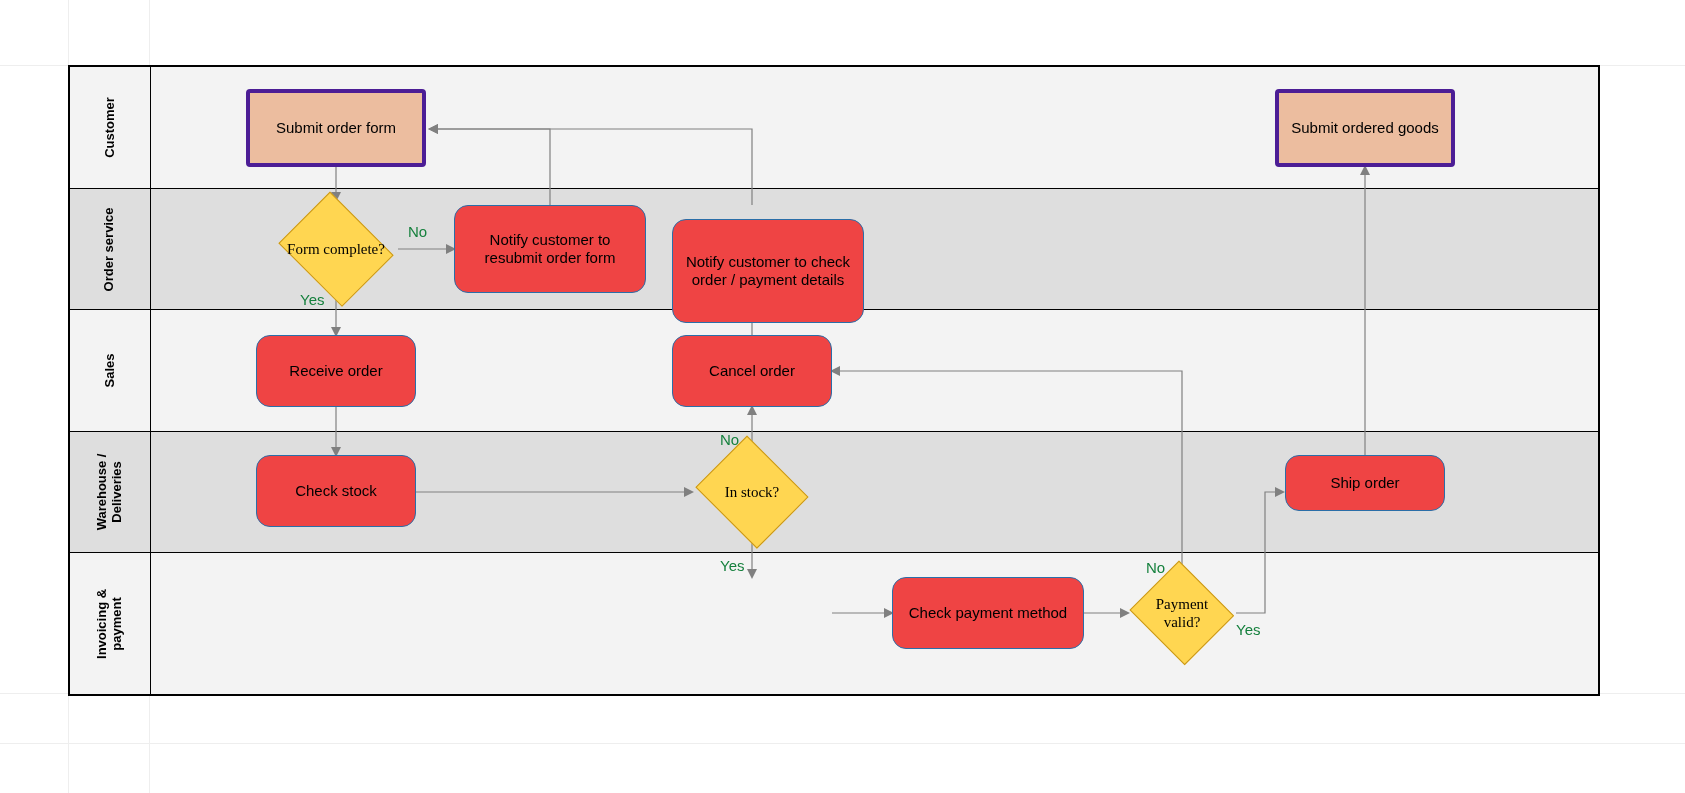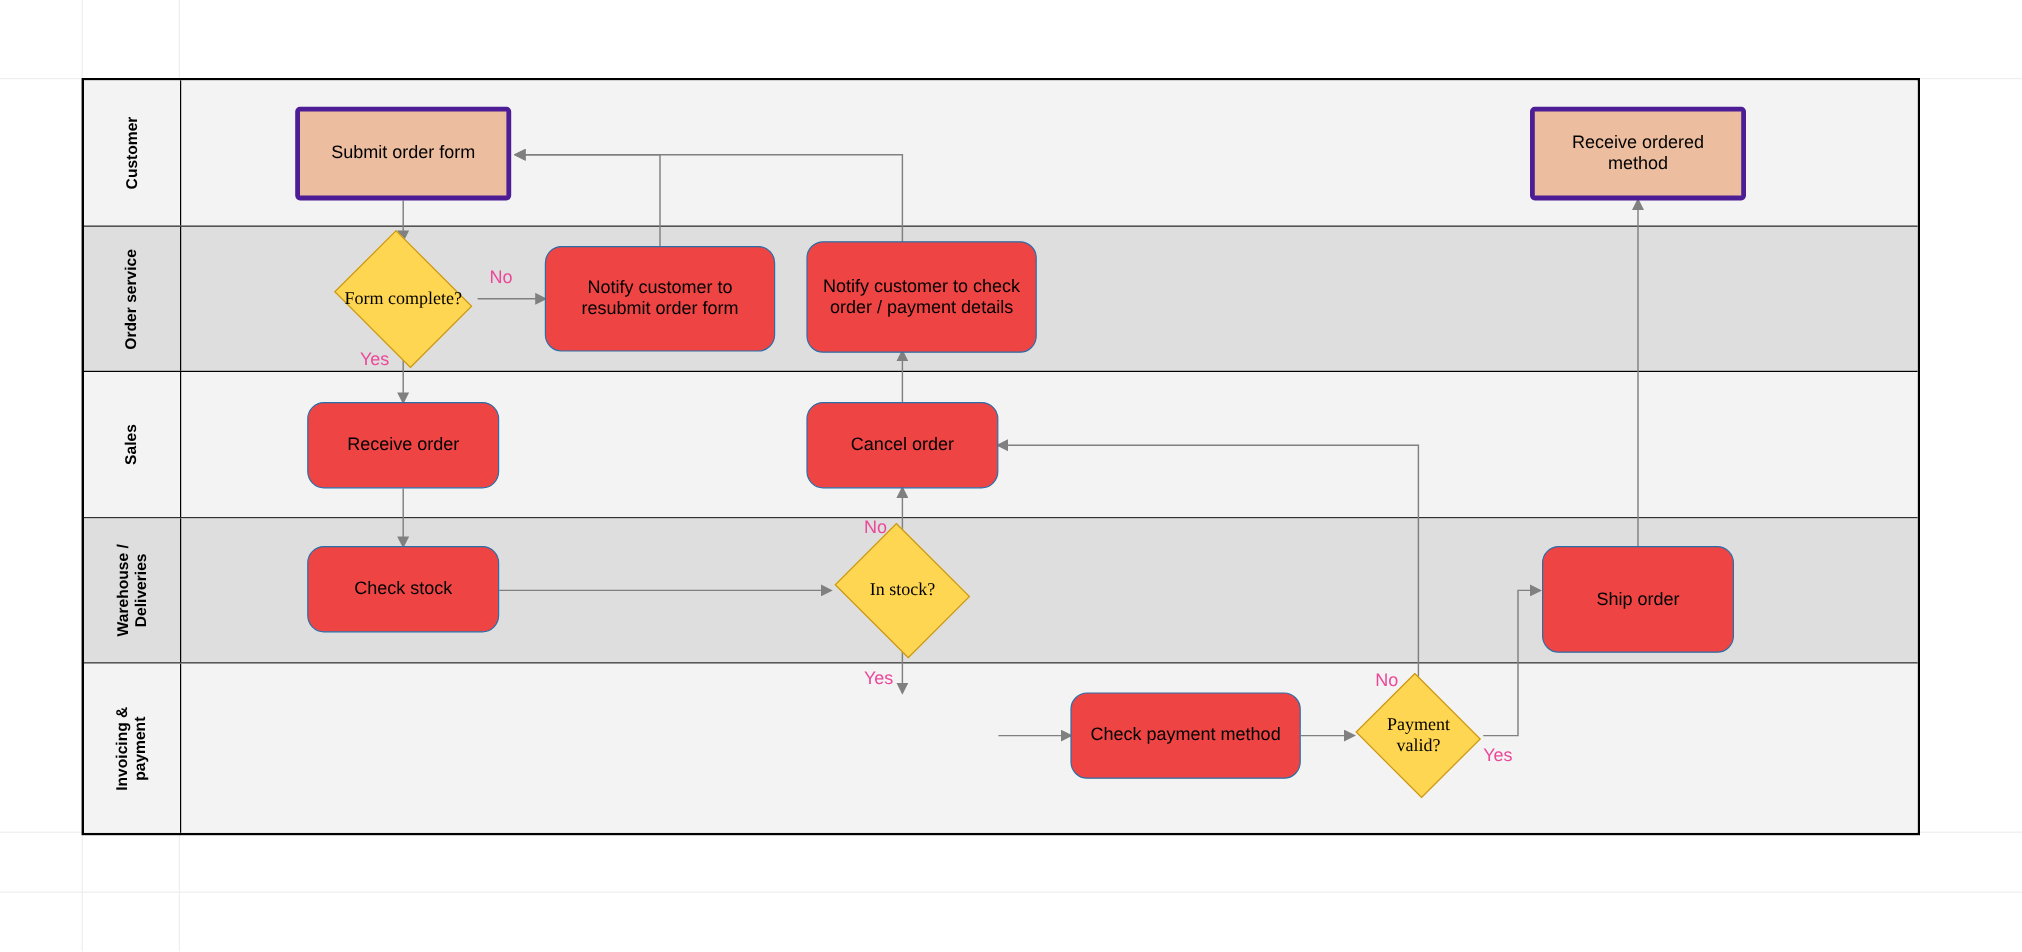--- a/index.html
+++ b/index.html
@@ -15,21 +15,21 @@
 .laneE{top:486px;height:141px;background:#f3f3f3;border-bottom:none;}
 .lanehdr{position:absolute;left:0;top:0;bottom:0;width:80px;border-right:1.5px solid #000;display:flex;align-items:center;justify-content:center;}
 .lanehdr span{transform:rotate(-90deg);white-space:nowrap;font-weight:600;font-size:13px;text-align:center;line-height:1.15;}
 .shape{position:absolute;display:flex;align-items:center;justify-content:center;text-align:center;line-height:1.2;padding:4px;box-sizing:border-box;}
 .terminator{border-radius:4px;background:#ecbd9f;border:4px solid #4c1d95;}
 .process{border-radius:14px;background:#ef4444;border:1px solid #2a6ea8;}
 .decision{background:#ffd651;border:1px solid #c99618;}
 .decisionWrap{position:absolute;}
 .decisionWrap .diamond{position:absolute;left:50%;top:50%;width:70.7%;height:70.7%;transform:translate(-50%,-50%) rotate(45deg);}
 .decisionWrap .label{position:absolute;inset:0;display:flex;align-items:center;justify-content:center;text-align:center;line-height:1.2;padding:10px;box-sizing:border-box;font-family:Liberation Serif, serif;}
-.edge-label{position:absolute;font-size:15px;color:#ec4899;}
+.edge-label{position:absolute;font-size:15px;color:#15803d;}
 svg.edges{position:absolute;left:0;top:0;width:1528px;height:627px;overflow:visible;}
 </style>
 </head>
 <body>
 
 <div class="sheet">
   <div class="grid-col" style="left:68px"></div>
   <div class="grid-col" style="left:149px"></div>
   <div class="grid-row" style="top:65px"></div>
   <div class="grid-row" style="top:693px"></div>
@@ -102,53 +102,53 @@
         <path d="M1166,546 L1195,546 L1195,425 L1213,425" marker-end="url(#arr)"></path>
 
         <path d="M1295,388 L1295,100" marker-end="url(#arr)"></path>
       </g>
     </svg>
 
     <div class="shape terminator" style="left:176px;top:22px;width:180px;height:78px">
       <span>Submit order form</span>
     </div>
     <div class="shape terminator" style="left:1205px;top:22px;width:180px;height:78px">
-      <span>Receive ordered method</span>
+      <span>Submit ordered goods</span>
     </div>
 
     <div class="decisionWrap" style="left:204px;top:132px;width:124px;height:100px">
       <div class="diamond decision"></div>
       <div class="label">
           <span>Form complete?</span>
         </div>
     </div>
     <div class="shape process" style="left:384px;top:138px;width:192px;height:88px">
       <span>Notify customer to resubmit order form</span>
     </div>
-    <div class="shape process" style="left:602px;top:134px;width:192px;height:93px">
+    <div class="shape process" style="left:602px;top:152px;width:192px;height:104px">
       <span>Notify customer to check order / payment details</span>
     </div>
 
     <div class="shape process" style="left:186px;top:268px;width:160px;height:72px">
       <span>Receive order</span>
     </div>
     <div class="shape process" style="left:602px;top:268px;width:160px;height:72px">
       <span>Cancel order</span>
     </div>
 
     <div class="shape process" style="left:186px;top:388px;width:160px;height:72px">
       <span>Check stock</span>
     </div>
     <div class="decisionWrap" style="left:622px;top:375px;width:120px;height:100px">
       <div class="diamond decision"></div>
       <div class="label">
           <span>In stock?</span>
         </div>
     </div>
-    <div class="shape process" style="left:1215px;top:388px;width:160px;height:89px">
+    <div class="shape process" style="left:1215px;top:388px;width:160px;height:56px">
       <span>Ship order</span>
     </div>
 
     <div class="shape process" style="left:822px;top:510px;width:192px;height:72px">
       <span>Check payment method</span>
     </div>
     <div class="decisionWrap" style="left:1058px;top:498px;width:108px;height:96px">
       <div class="diamond decision"></div>
       <div class="label">
           <span>Payment valid?</span>

